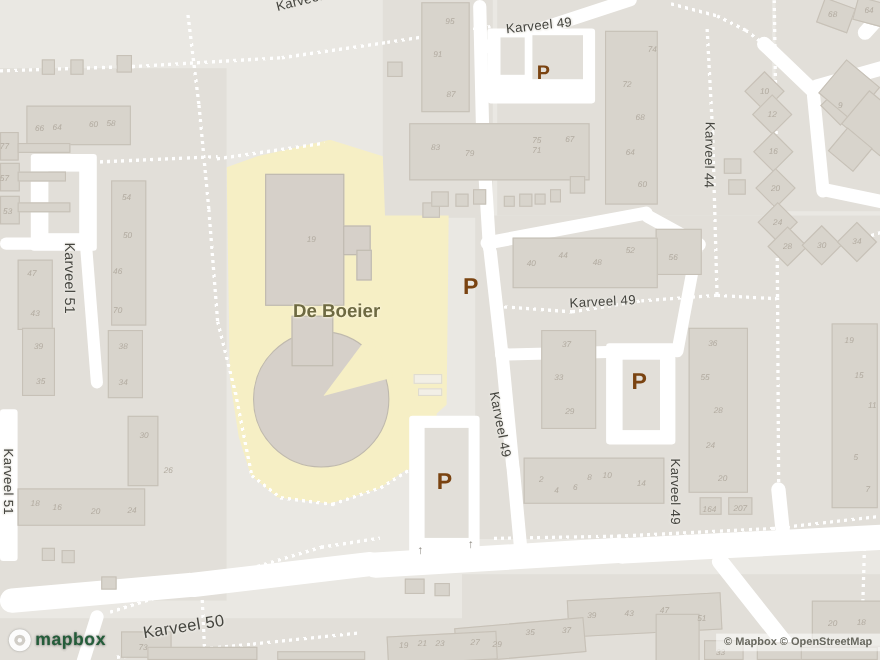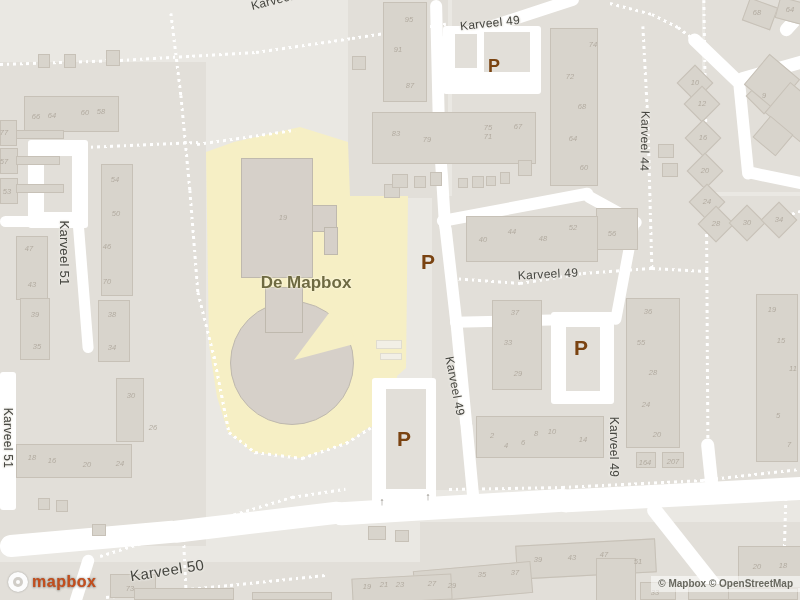--- a/index.html
+++ b/index.html
@@ -18,21 +18,21 @@
   .slabel{color:var(--lbl);white-space:nowrap;line-height:1;letter-spacing:.3px;
      text-shadow:0 0 2px var(--base),0 0 2px var(--base),0 0 3px var(--base),1px 1px 2px var(--base);}
   .poi{color:var(--poi);font-weight:600;white-space:nowrap;transform:translate(-50%,-50%);
      text-shadow:0 0 2px #fdf8e2,0 0 3px #fdf8e2;}
   .pmark{color:var(--prk);font-weight:bold;transform:translate(-50%,-50%);line-height:1;}
   .arrow{color:#8f8b83;font-size:11px;transform:translate(-50%,-50%);line-height:1;}
   #logo{position:absolute;left:8px;bottom:8px;display:flex;align-items:center;gap:4px;opacity:.92;}
   #logo .disc{width:20px;height:20px;border-radius:50%;background:#fff;position:relative;box-shadow:0 0 2px rgba(120,120,115,.7);}
   #logo .core{position:absolute;left:5px;top:5px;width:10px;height:10px;border-radius:50%;background:#cfccc6;}
   #logo .dotc{position:absolute;left:8px;top:8px;width:4px;height:4px;border-radius:50%;background:#fff;}
-  #logo .word{font-size:16px;font-weight:bold;color:#c2410c;letter-spacing:.5px;
+  #logo .word{font-size:16px;font-weight:bold;color:#14532d;letter-spacing:.5px;
      text-shadow:0 0 1px rgba(125,125,120,.95),0 0 3px rgba(125,125,120,.6),0 1px 2px rgba(125,125,120,.5);}
   #attrib{position:absolute;right:0;bottom:8px;height:16px;line-height:16px;padding:0 7px;
      background:rgba(255,255,255,.55);color:#666val;color:#68685f;font-size:10px;font-weight:bold;}
 </style>
 </head>
 <body>
 
 <div id="map">
     <div class="blk" style="left: 0px; top: 62px; width: 206px; height: 484px;"></div>
     <div class="blk" style="left: 348px; top: 0px; width: 100px; height: 198px;"></div>
@@ -285,21 +285,21 @@
     <div class="arrow" style="left: 428px; top: 496px;">↑</div>
     <div class="slabel" style="left: 490px; top: 23px; font-size: 12px; transform: translate(-50%, -50%) rotate(-6deg);">Karveel 49</div>
     <div class="slabel" style="left: 548px; top: 274px; font-size: 12px; transform: translate(-50%, -50%) rotate(-3deg);">Karveel 49</div>
     <div class="slabel" style="left: 167px; top: 570px; font-size: 15px; transform: translate(-50%, -50%) rotate(-9deg);">Karveel 50</div>
     <div class="slabel" style="left: 64px; top: 253px; font-size: 13px; transform: translate(-50%, -50%) rotate(90deg);">Karveel 51</div>
     <div class="slabel" style="left: 8px; top: 438px; font-size: 12px; transform: translate(-50%, -50%) rotate(90deg);">Karveel 51</div>
     <div class="slabel" style="left: 645px; top: 141px; font-size: 12px; transform: translate(-50%, -50%) rotate(91deg);">Karveel 44</div>
     <div class="slabel" style="left: 455px; top: 386px; font-size: 12px; transform: translate(-50%, -50%) rotate(79deg);">Karveel 49</div>
     <div class="slabel" style="left: 614px; top: 447px; font-size: 12px; transform: translate(-50%, -50%) rotate(90deg);">Karveel 49</div>
     <div class="slabel" style="left: 272px; top: 1px; font-size: 12px; transform: translate(-50%, -50%) rotate(-14deg);">Karveel</div>
-    <div class="poi" style="left: 306px; top: 283px; font-size: 17px;">De Mapbox</div>
+    <div class="poi" style="left: 306px; top: 283px; font-size: 17px;">De Boeier</div>
     <div class="pmark" style="left: 494px; top: 66px; font-size: 18px;">P</div>
     <div class="pmark" style="left: 428px; top: 261px; font-size: 21px;">P</div>
     <div class="pmark" style="left: 581px; top: 347px; font-size: 21px;">P</div>
     <div class="pmark" style="left: 404px; top: 438px; font-size: 21px;">P</div>
     <div id="logo">
       <div class="disc">
         <div class="core"></div>
         <div class="dotc"></div>
       </div>
       <span class="word">mapbox</span>

